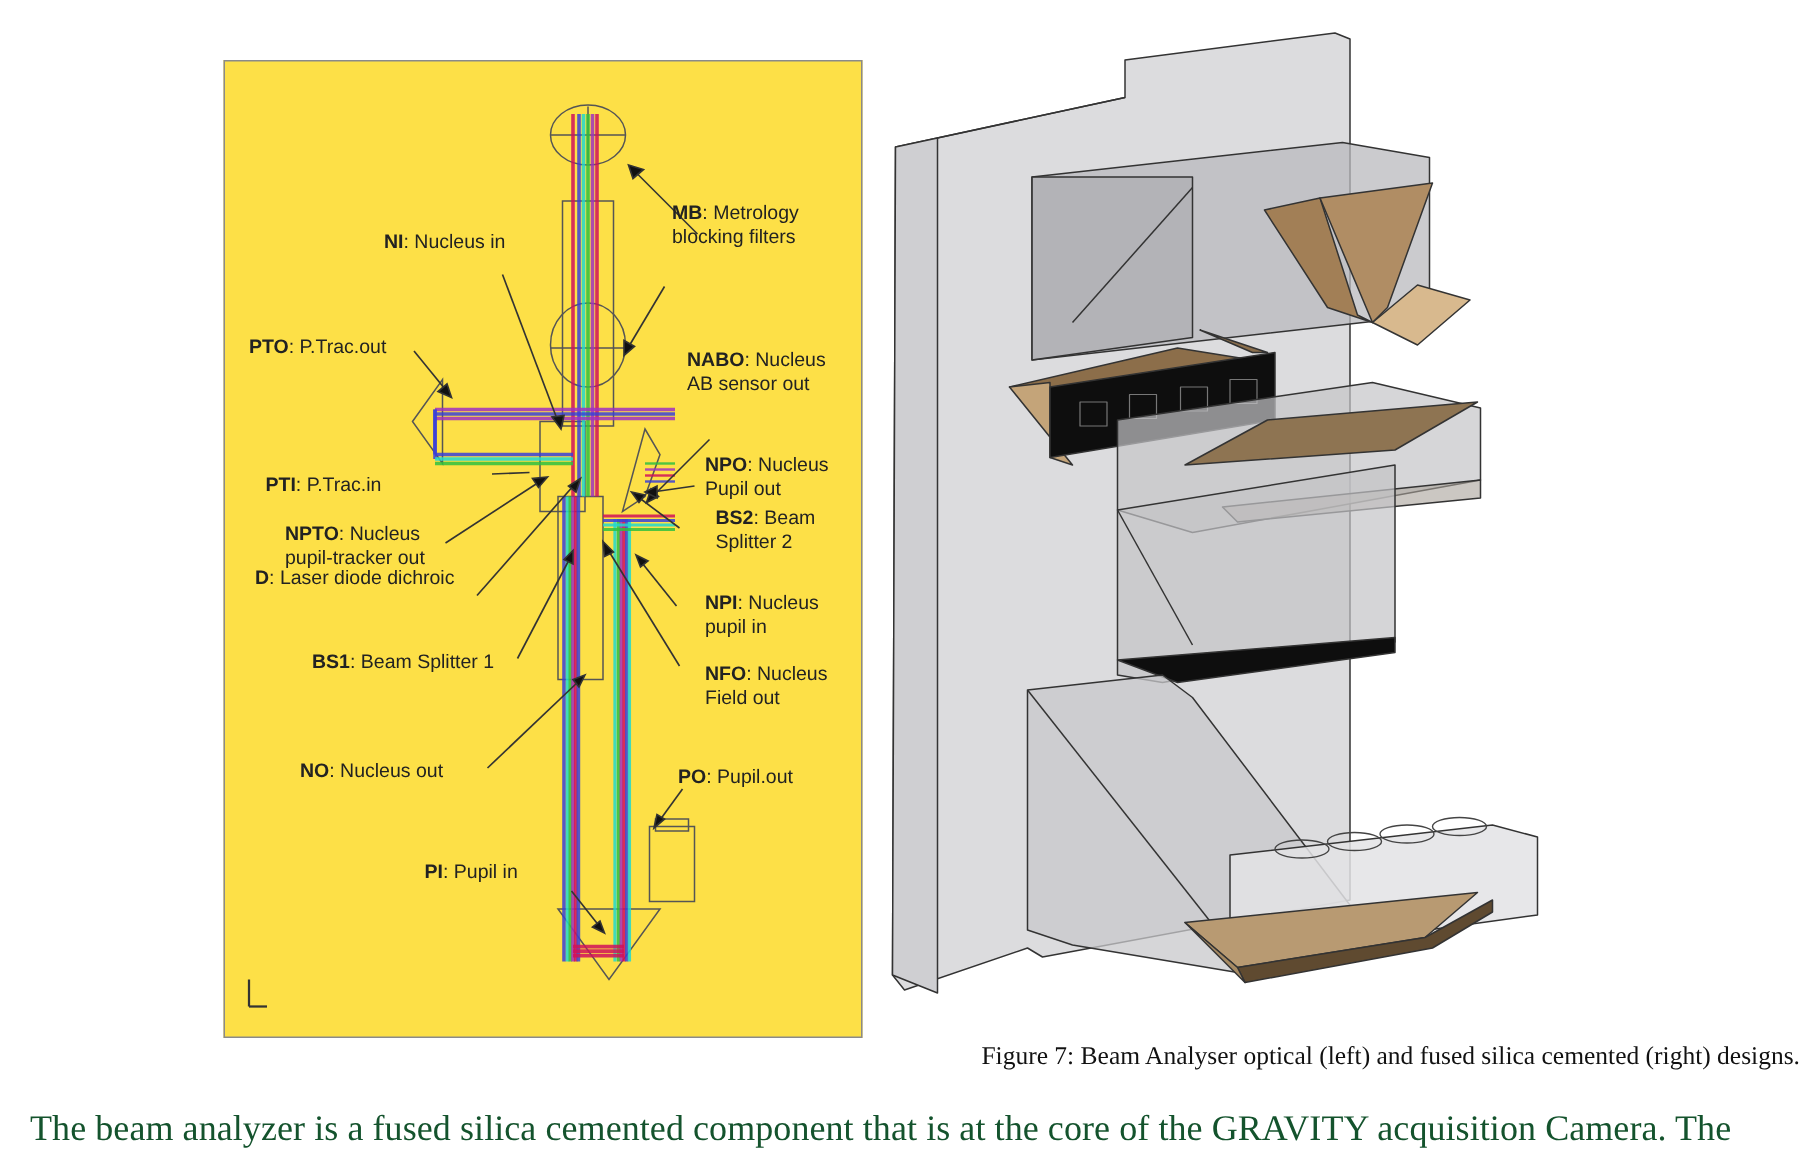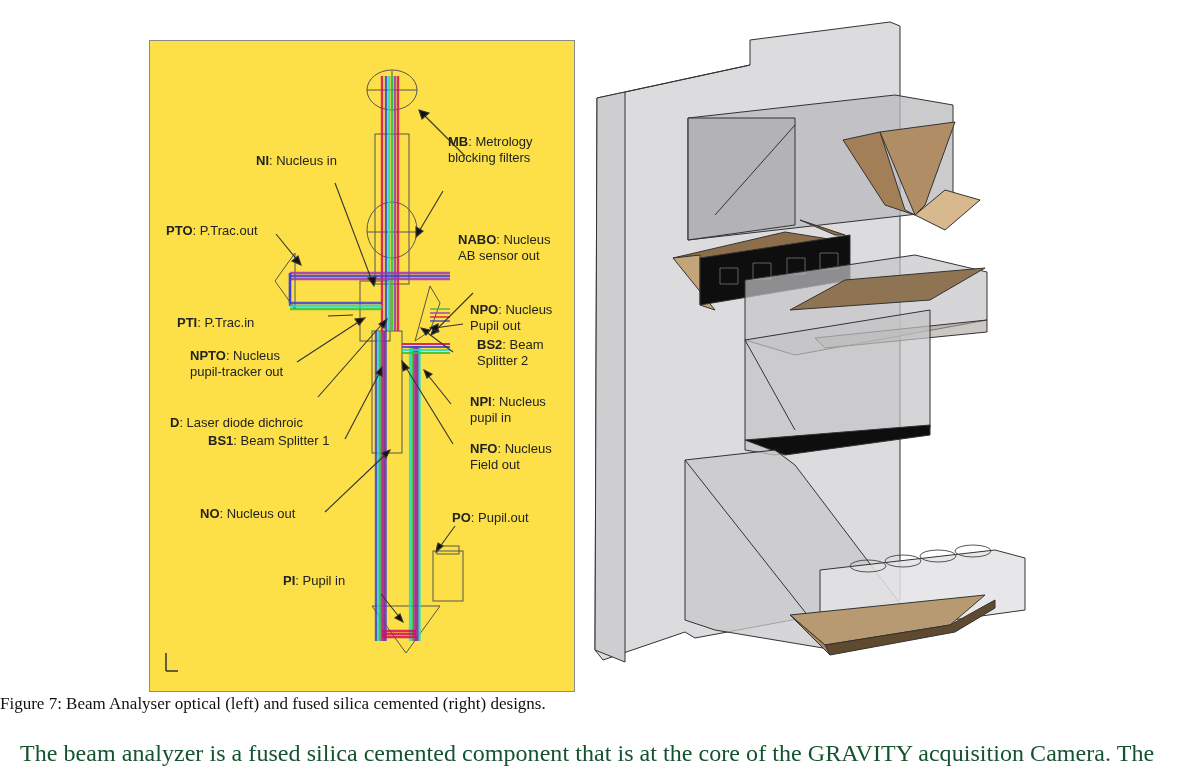--- a/index.html
+++ b/index.html
@@ -1,21 +1,21 @@
 <!DOCTYPE html>
 <html><head>
 <meta charset="utf-8">
 <style>
   html,body{margin:0;padding:0;background:#fff;}
   body{width:1200px;height:773px;position:relative;overflow:hidden;font-family:"Liberation Sans",sans-serif;}
   .left-panel{position:absolute;left:149px;top:40px;width:426px;height:652px;border:1.5px solid #8a8a8a;box-sizing:border-box;background:#fde047;}
   .lbl{position:absolute;font-family:"Liberation Sans",sans-serif;font-size:13px;line-height:16px;color:#222;white-space:nowrap;}
   .lbl b{font-weight:bold;}
   .right-panel{position:absolute;left:585px;top:10px;width:450px;height:680px;}
-  .caption{position:absolute;left:0;width:1200px;top:694px;text-align:left;font-family:"Liberation Serif",serif;font-size:17px;color:#111;}
+  .caption{position:absolute;left:0;width:1200px;top:694px;text-align:right;font-family:"Liberation Serif",serif;font-size:17px;color:#111;}
   .body-text{position:absolute;left:20px;top:740px;width:1180px;font-family:"Liberation Serif",serif;font-size:24px;color:#14532d;white-space:nowrap;letter-spacing:0.05px;}
   svg{position:absolute;left:0;top:0;}
 </style>
 </head>
 <body>
 
 <div class="left-panel">
   <svg width="426" height="652" viewBox="0 0 426 652">
 
     <g fill="none" stroke="#555" stroke-width="1">
@@ -115,21 +115,21 @@
   </svg>
 
   <div class="lbl" style="left:298px;top:93px;"><b>MB</b><span>: Metrology</span><br><span>blocking filters</span></div>
   <div class="lbl" style="left:82px;top:112px;padding-left:24px;"><b>NI</b><span>: Nucleus in</span></div>
   <div class="lbl" style="left:16px;top:182px;"><b>PTO</b><span>: P.Trac.out</span></div>
   <div class="lbl" style="left:308px;top:191px;"><b>NABO</b><span>: Nucleus</span><br><span>AB sensor out</span></div>
   <div class="lbl" style="left:320px;top:261px;"><b>NPO</b><span>: Nucleus</span><br><span>Pupil out</span></div>
   <div class="lbl" style="left:27px;top:274px;"><b>PTI</b><span>: P.Trac.in</span></div>
   <div class="lbl" style="left:40px;top:307px;"><b>NPTO</b><span>: Nucleus</span><br><span>pupil-tracker out</span></div>
   <div class="lbl" style="left:327px;top:296px;"><b>BS2</b><span>: Beam</span><br><span>Splitter 2</span></div>
-  <div class="lbl" style="left:20px;top:374px;"><b>D</b><span>: Laser diode dichroic</span></div>
+  <div class="lbl" style="left:20px;top:336px;"><b>D</b><span>: Laser diode dichroic</span></div>
   <div class="lbl" style="left:320px;top:353px;"><b>NPI</b><span>: Nucleus</span><br><span>pupil in</span></div>
   <div class="lbl" style="left:58px;top:392px;"><b>BS1</b><span>: Beam Splitter 1</span></div>
   <div class="lbl" style="left:320px;top:400px;"><b>NFO</b><span>: Nucleus</span><br><span>Field out</span></div>
   <div class="lbl" style="left:50px;top:465px;"><b>NO</b><span>: Nucleus out</span></div>
   <div class="lbl" style="left:302px;top:469px;text-align:center;"><b>PO</b><span>: Pupil.out</span></div>
   <div class="lbl" style="left:133px;top:532px;"><b>PI</b><span>: Pupil in</span></div>
 </div>
 
 <div class="right-panel">
   <svg width="450" height="680" viewBox="0 0 450 680">

